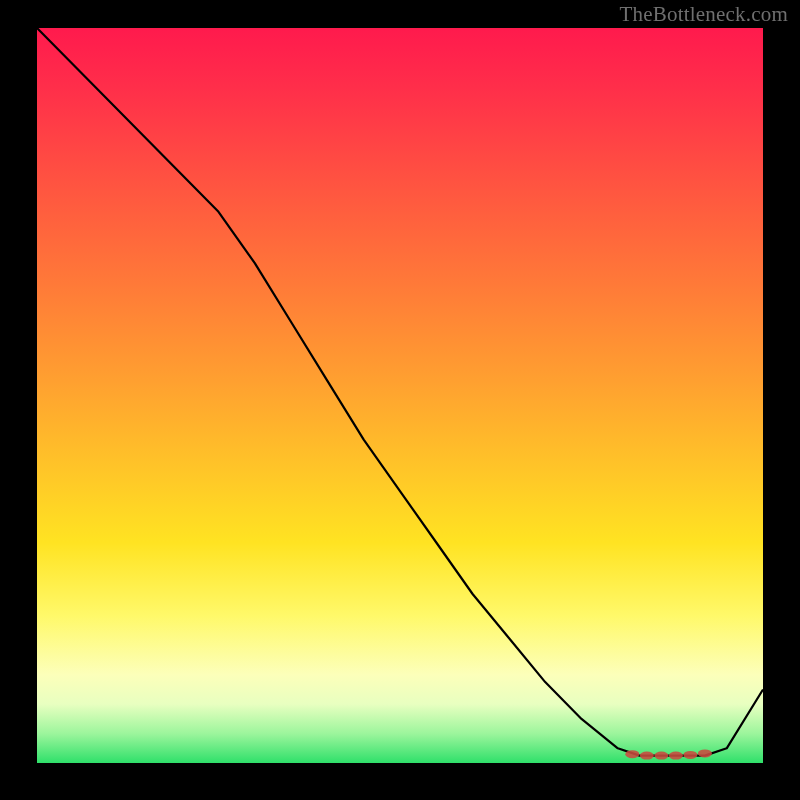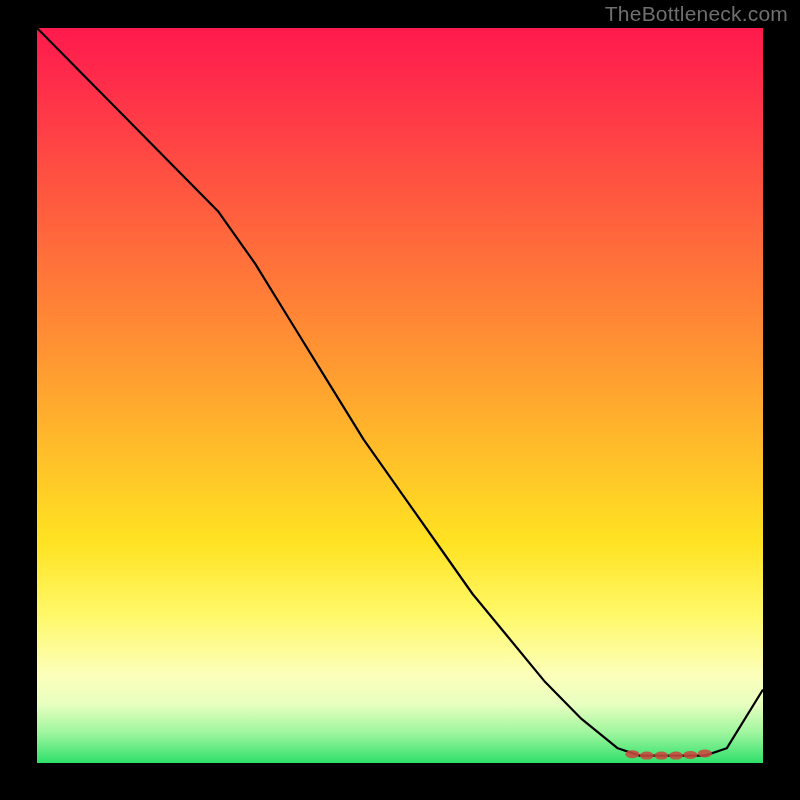--- a/index.html
+++ b/index.html
@@ -17,20 +17,21 @@
     height: 800px;
     background: #000;
   }
   .attribution {
     position: absolute;
     top: 2px;
     right: 12px;
     color: #6f6f6f;
     font-size: 21px;
     letter-spacing: 0.2px;
+    font-family: Liberation Serif, serif;
   }
   .plot {
     position: absolute;
     left: 37px;
     top: 28px;
     width: 726px;
     height: 735px;
     
     background: linear-gradient(
       to bottom,

